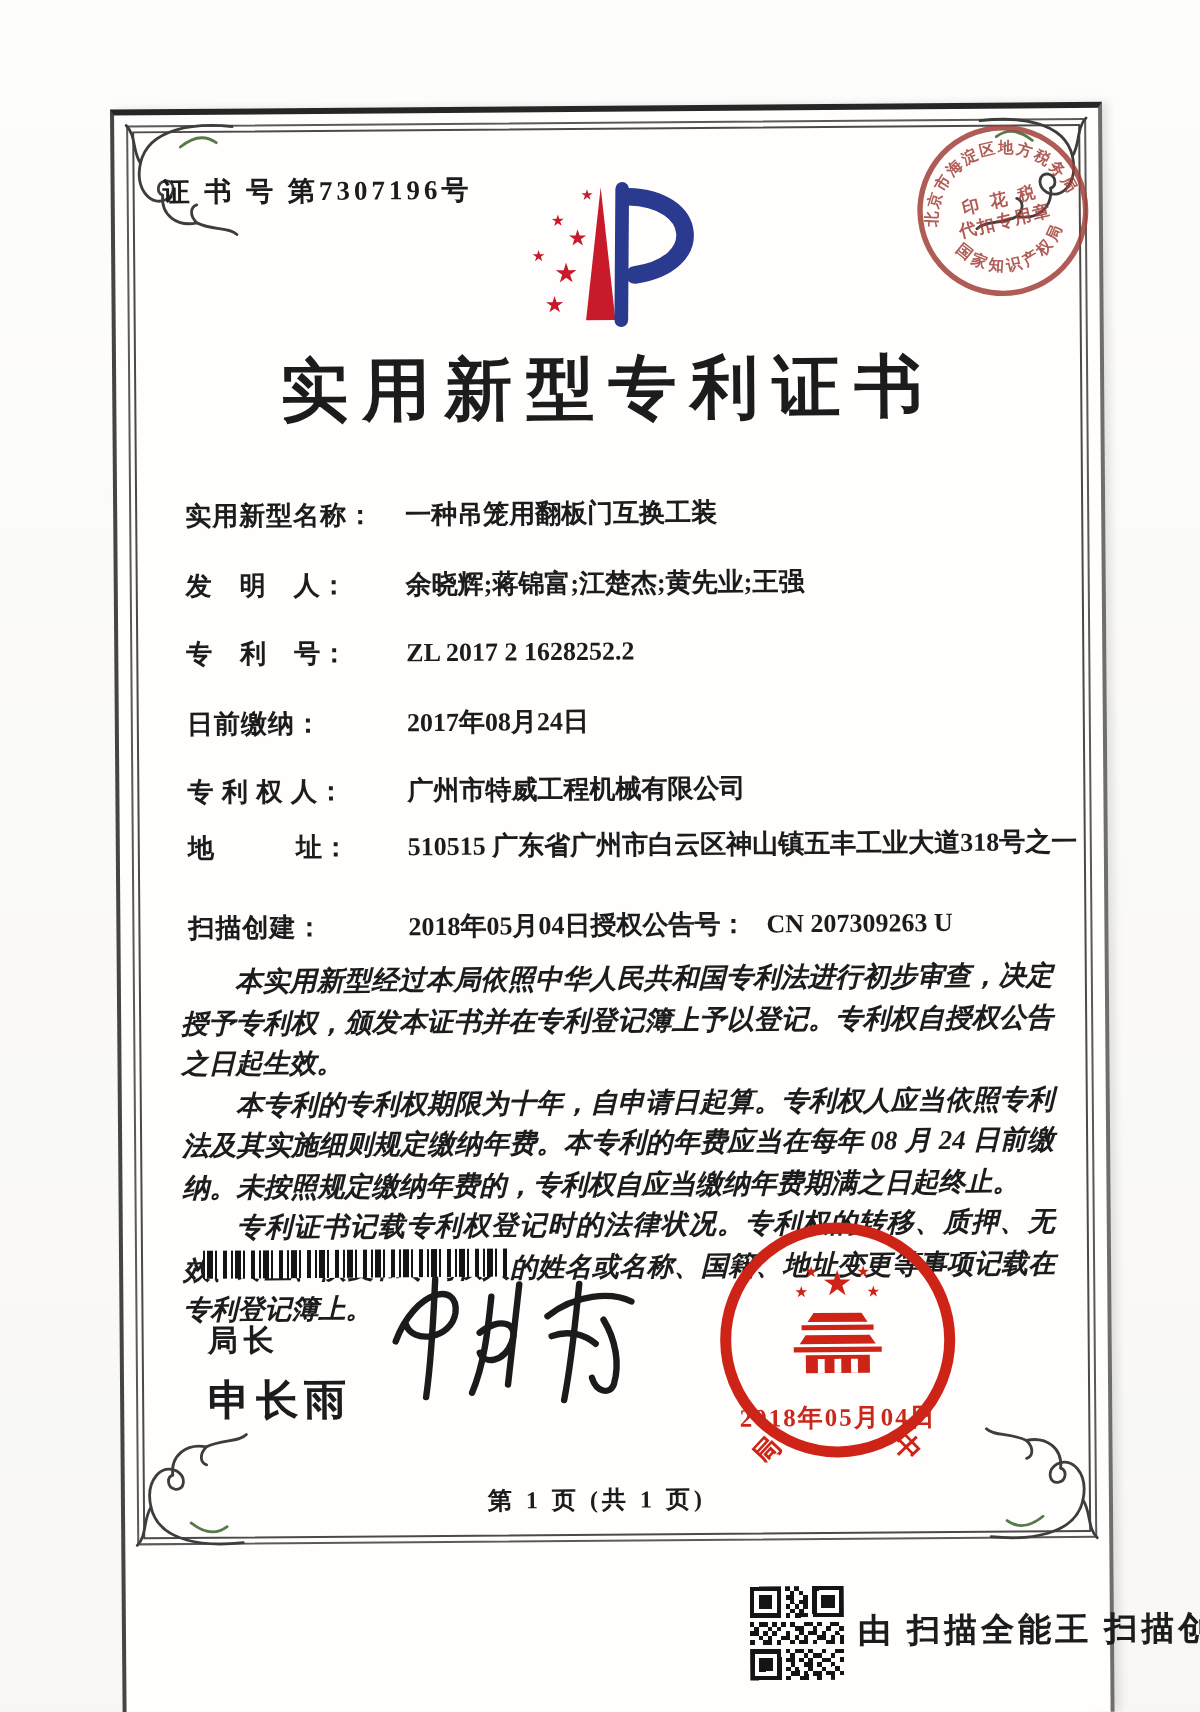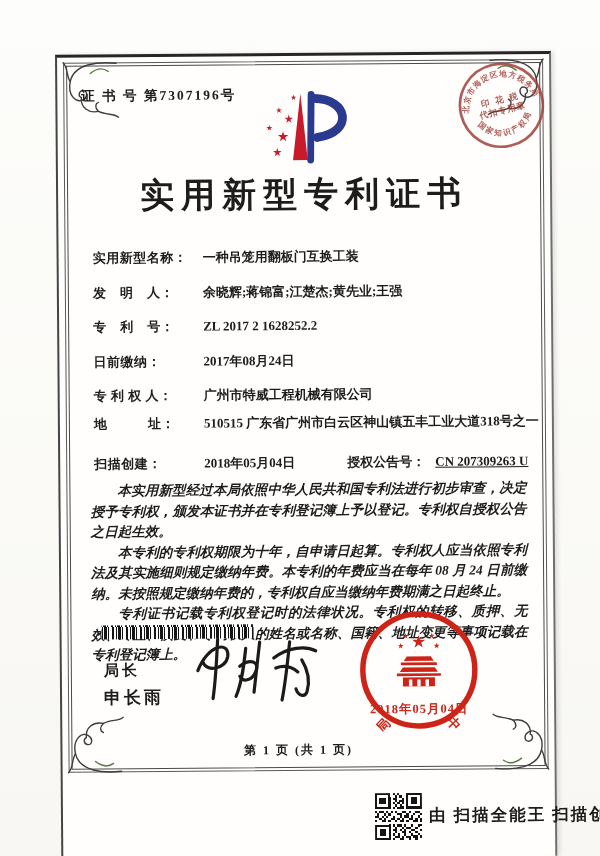--- a/index.html
+++ b/index.html
@@ -31,31 +31,31 @@
   .fl.br{right:-7px;bottom:-7px;transform:scale(-1,-1);}
   .abs{position:absolute;}
   .certno{left:24px;top:30px;font-size:13.5px;font-weight:700;letter-spacing:2px;}
   .logo{left:180px;top:26px;}
   .title{left:0;top:116px;width:100%;text-align:center;font-size:34px;font-weight:700;letter-spacing:7px;white-space:nowrap;}
   .row{position:absolute;left:34px;display:flex;font-size:13px;font-weight:700;line-height:17px;}
   .row .lbl{flex:0 0 100px;letter-spacing:.5px;}
   .row .val{margin-left:10px;}
   .r0{top:192px;} .r1{top:227px;} .r2{top:261px;} .r3{top:296px;} .r4{top:330px;}
   .r5{top:358px;} .r5 .val{width:352px;}
-  .r6{top:398px;} .r6 .val2lbl{margin-left:52px;} .r6 .val2{margin-left:10px;text-decoration:underline;}
+  .r6{top:398px;} .r6 .val2lbl{} .r6 .val2{margin-left:10px;}
   .bodytext{left:30px;top:424px;width:436px;font-size:13.5px;line-height:20.5px;font-style:italic;text-align:justify;font-weight:600;}
   .bodytext p{margin:0;text-indent:2em;}
   .barcode{
     left:40px;top:568px;width:152px;height:14px;
     background:repeating-linear-gradient(90deg,
       #141414 0 1px,#fff 1px 2px,#141414 2px 5px,#fff 5px 6px,
       #141414 6px 7px,#fff 7px 10px,#141414 10px 12px,#fff 12px 14px);
   }
   .role{left:42px;top:604px;font-size:15px;font-weight:700;letter-spacing:3px;}
-  .signer{left:42px;top:629px;font-size:17px;font-weight:700;letter-spacing:3px;}
+  .signer{left:42px;top:629px;font-size:21px;font-weight:700;letter-spacing:3px;}
   .sig{left:128px;top:578px;}
   .sealbox{left:296px;top:554px;width:122px;height:122px;}
   .sealdate{left:286px;top:646px;width:142px;text-align:center;color:#c9281c;font-size:12.5px;font-weight:700;letter-spacing:1px;}
   .pagefoot{left:0;top:686px;width:472px;text-align:center;font-size:12px;letter-spacing:2px;font-weight:600;}
   .taxstamp{left:399px;top:6px;width:90px;height:90px;transform:rotate(-13deg);opacity:.85;}
   .qr{left:312px;top:738px;width:47px;height:47px;}
   .wm{left:366px;top:750px;font-size:16.5px;font-weight:700;letter-spacing:2px;white-space:nowrap;}
 </style>
 </head>
 <body>

